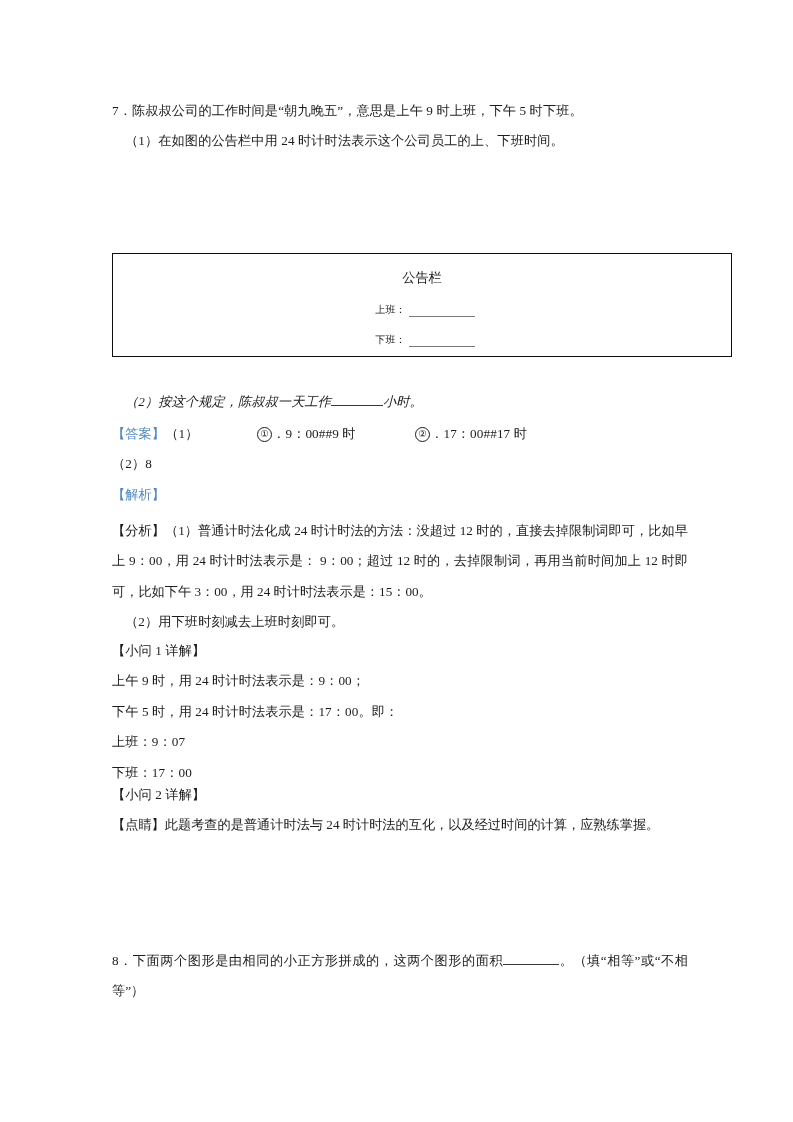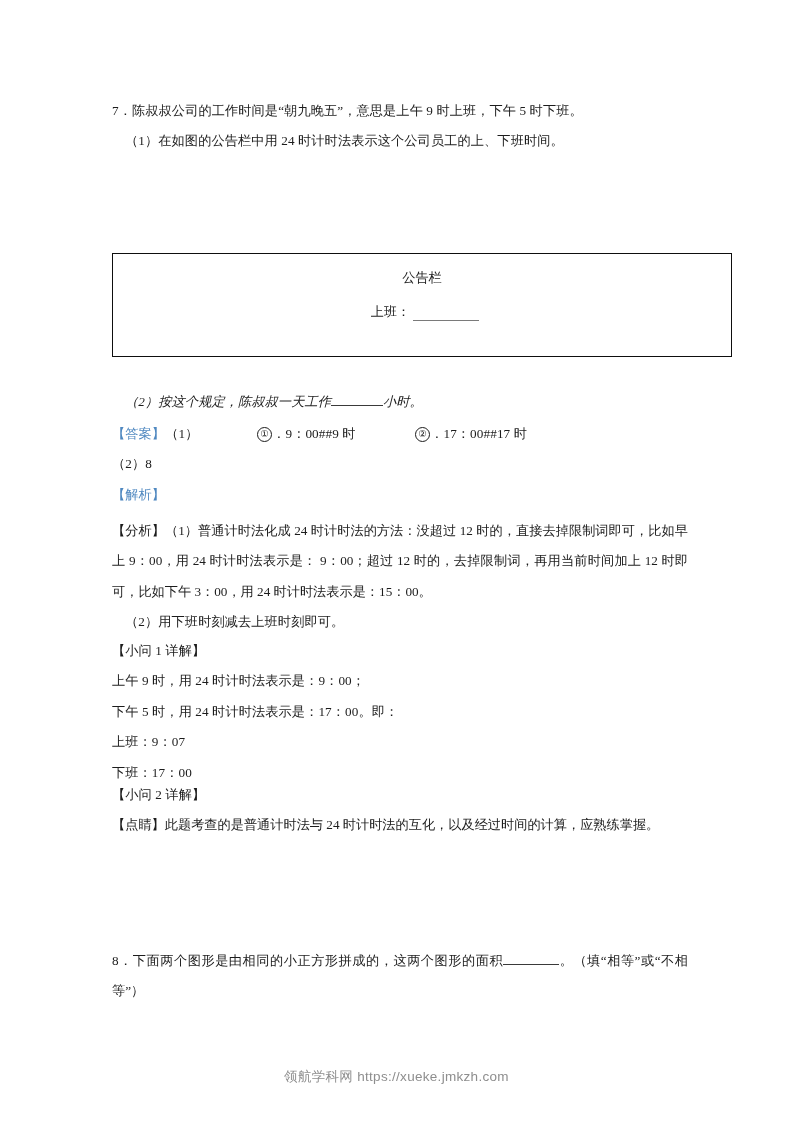--- a/index.html
+++ b/index.html
@@ -75,21 +75,21 @@
     box-sizing: border-box;
   }
   .bulletin-title {
     text-align: center;
     font-size: 13.2px;
     margin-top: 15px;
     color: #1c1c1c;
   }
   .bulletin-row {
     text-align: center;
-    font-size: 13px;
+    font-size: 10px;
     margin-top: 16px;
     color: #1c1c1c;
   }
   .bulletin-row .lbl { letter-spacing: 0.2px; }
   .bulletin-blank {
     display: inline-block;
     width: 66px;
     border-bottom: 1px solid #7a7a7a;
     margin-left: 3px;
     vertical-align: bottom;
@@ -146,20 +146,25 @@
     <div class="line indent">（1）在如图的公告栏中用 24 时计时法表示这个公司员工的上、下班时间。</div>
   </div>
 
   <div class="bulletin">
     <div class="bulletin-title">公告栏</div>
     <div class="bulletin-row">
       <span class="grp">
         <span class="lbl">上班：</span><span class="bulletin-blank"></span>
       </span>
     </div>
+    <div class="bulletin-row">
+      <span class="grp">
+        <span class="lbl">下班：</span><span class="bulletin-blank"></span>
+      </span>
+    </div>
   </div>
 
   <div class="blk sp-q2">
     <div class="line indent">
       <span>（2）按这个规定，陈叔叔一天工作</span><span class="blank blank-w1"></span><span>小时。</span>
     </div>
   </div>
 
   <div class="blk sp-answer">
     <div class="line ans-cols">
@@ -190,15 +195,14 @@
     <div class="line">【小问 2 详解】</div>
     <div class="para">【点睛】此题考查的是普通计时法与 24 时计时法的互化，以及经过时间的计算，应熟练掌握。</div>
   </div>
 
   <div class="blk sp-q8">
     <div class="para">
       <span>8．下面两个图形是由相同的小正方形拼成的，这两个图形的面积</span><span class="blank blank-w2"></span><span>。（填“相等”或“不相等”）</span>
     </div>
   </div>
 
-  <div class="footer">领航学科网 https://xueke.jmkzh.com</div>
 
 </div>
 
 </body></html>

